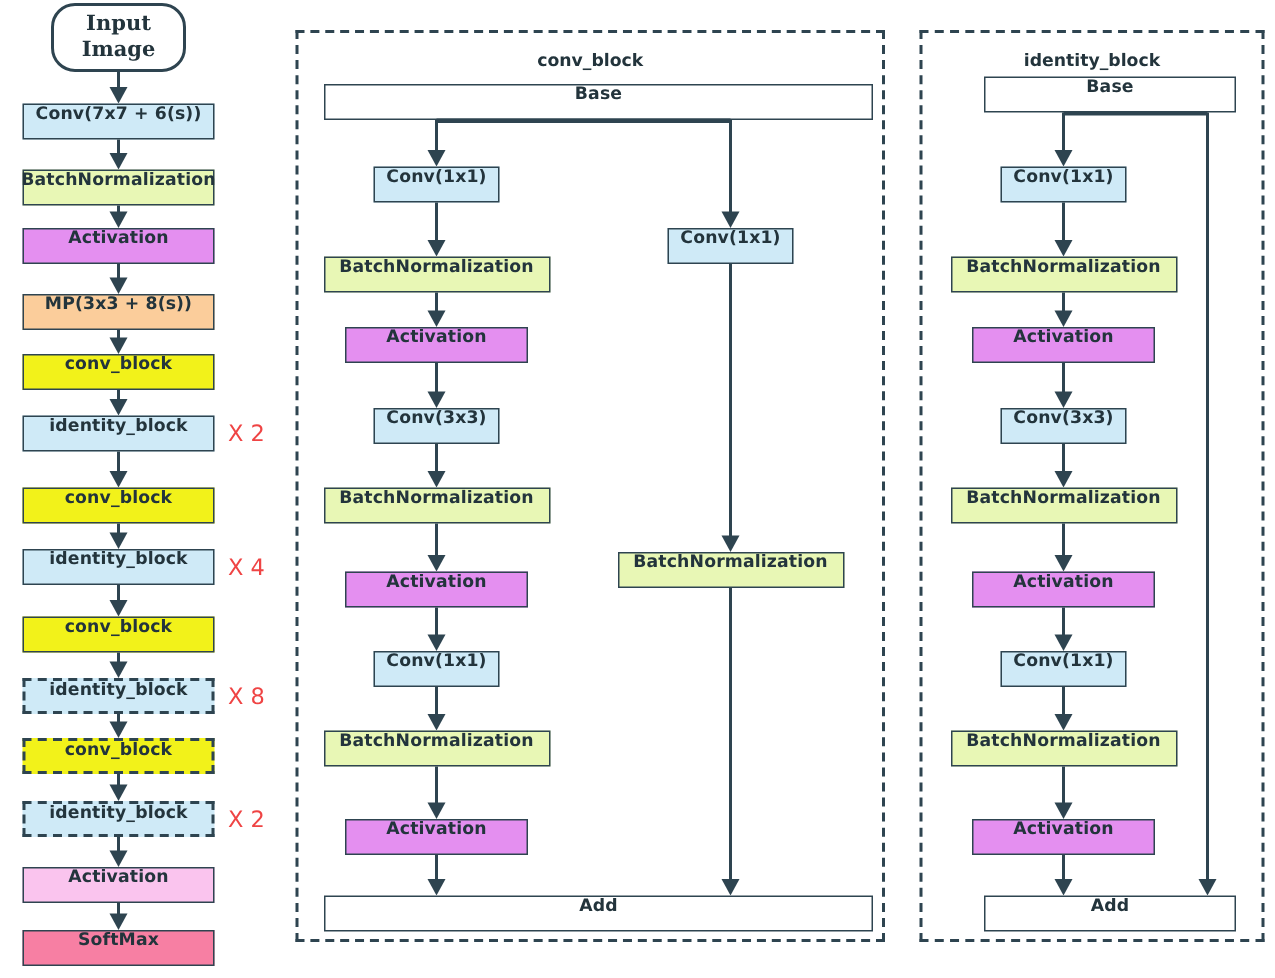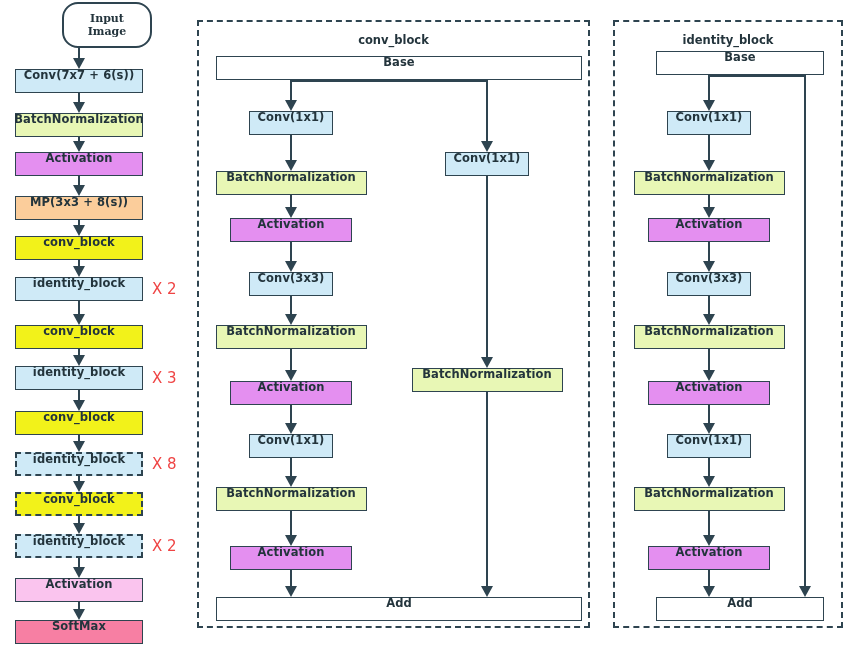--- a/index.html
+++ b/index.html
@@ -86,23 +86,22 @@
     border: 2px solid #2e4450;
     border-radius: 16px;
     background: #ffffff;
     display: flex;
     flex-direction: column;
     align-items: center;
     justify-content: center;
     color: #23343c;
     font-family: "DejaVu Serif", "Liberation Serif", serif;
     font-weight: bold;
-    font-size: 11px;
+    font-size: 14px;
     line-height: 1.22;
-    margin-left: 28px;
   }
 </style>
 </head>
 <body>
 
 <div id="canvas">
 
   <div id="backbone-layer">
       <div class="input-pill" style="left: 34px; top: 2px; width: 90px; height: 46px;">
         <div>Input</div>
@@ -144,21 +143,21 @@
       <div class="node" style="left: 15px; top: 325px; width: 128px; height: 24px; background: rgb(242, 242, 26);">
         <span>conv_block</span>
       </div>
       <div class="edge v" style="left: 77.9px; top: 349px; height: 8px;"></div>
       <div class="arrowhead" style="left: 72.5px; top: 355px;"></div>
       <div class="node" style="left: 15px; top: 366px; width: 128px; height: 24px; background: rgb(207, 234, 247);">
         <span>identity_block</span>
       </div>
       <div class="edge v" style="left: 77.9px; top: 390px; height: 12px;"></div>
       <div class="arrowhead" style="left: 72.5px; top: 400px;"></div>
-      <div class="rep-label" style="left: 152px; top: 369px;">X 3</div>
+      <div class="rep-label" style="left: 152px; top: 369px;">X 4</div>
       <div class="node" style="left: 15px; top: 411px; width: 128px; height: 24px; background: rgb(242, 242, 26);">
         <span>conv_block</span>
       </div>
       <div class="edge v" style="left: 77.9px; top: 435px; height: 8px;"></div>
       <div class="arrowhead" style="left: 72.5px; top: 441px;"></div>
       <div class="node dashed" style="left: 15px; top: 452px; width: 128px; height: 24px; background: rgb(207, 234, 247);">
         <span>identity_block</span>
       </div>
       <div class="edge v" style="left: 77.9px; top: 476px; height: 7px;"></div>
       <div class="arrowhead" style="left: 72.5px; top: 481px;"></div>

